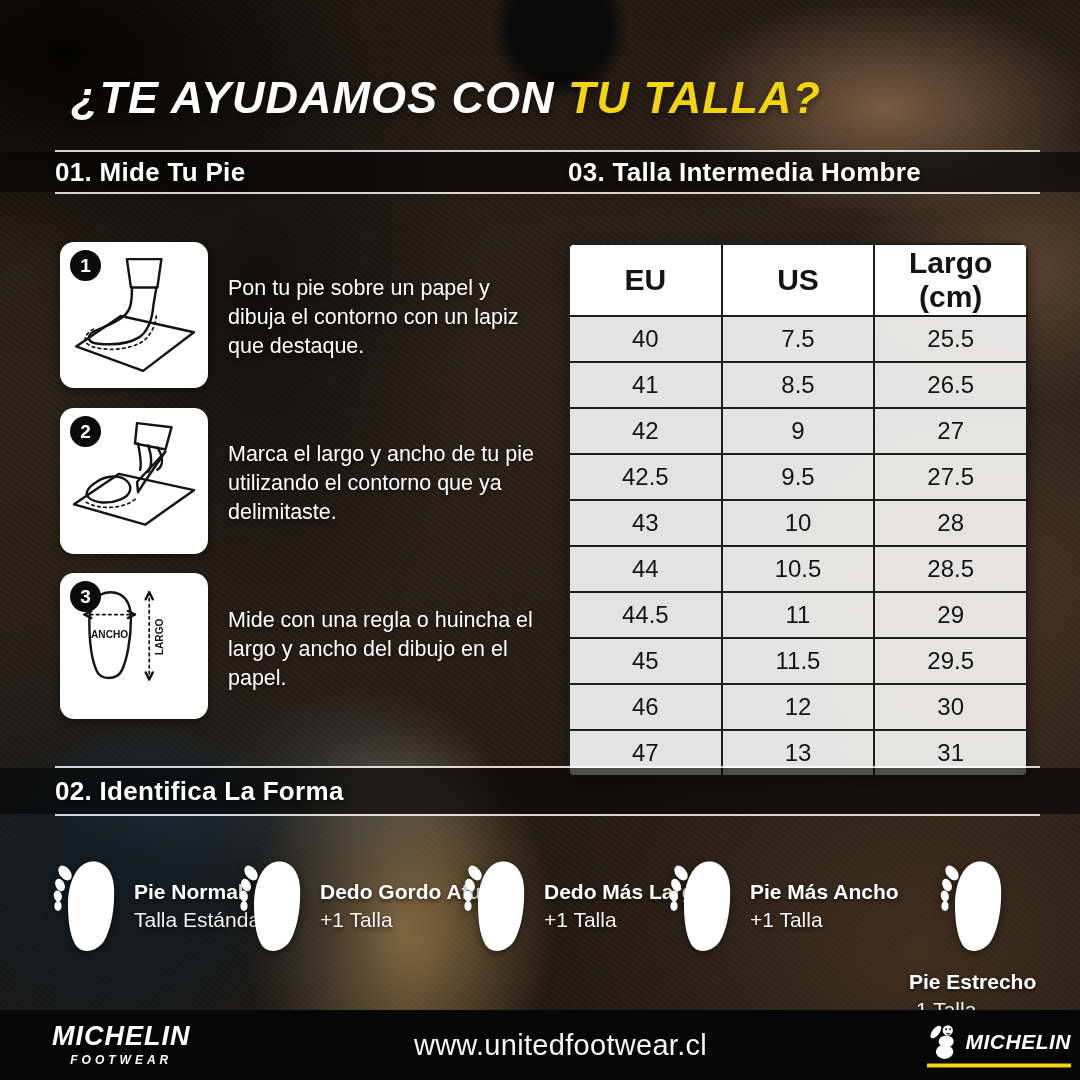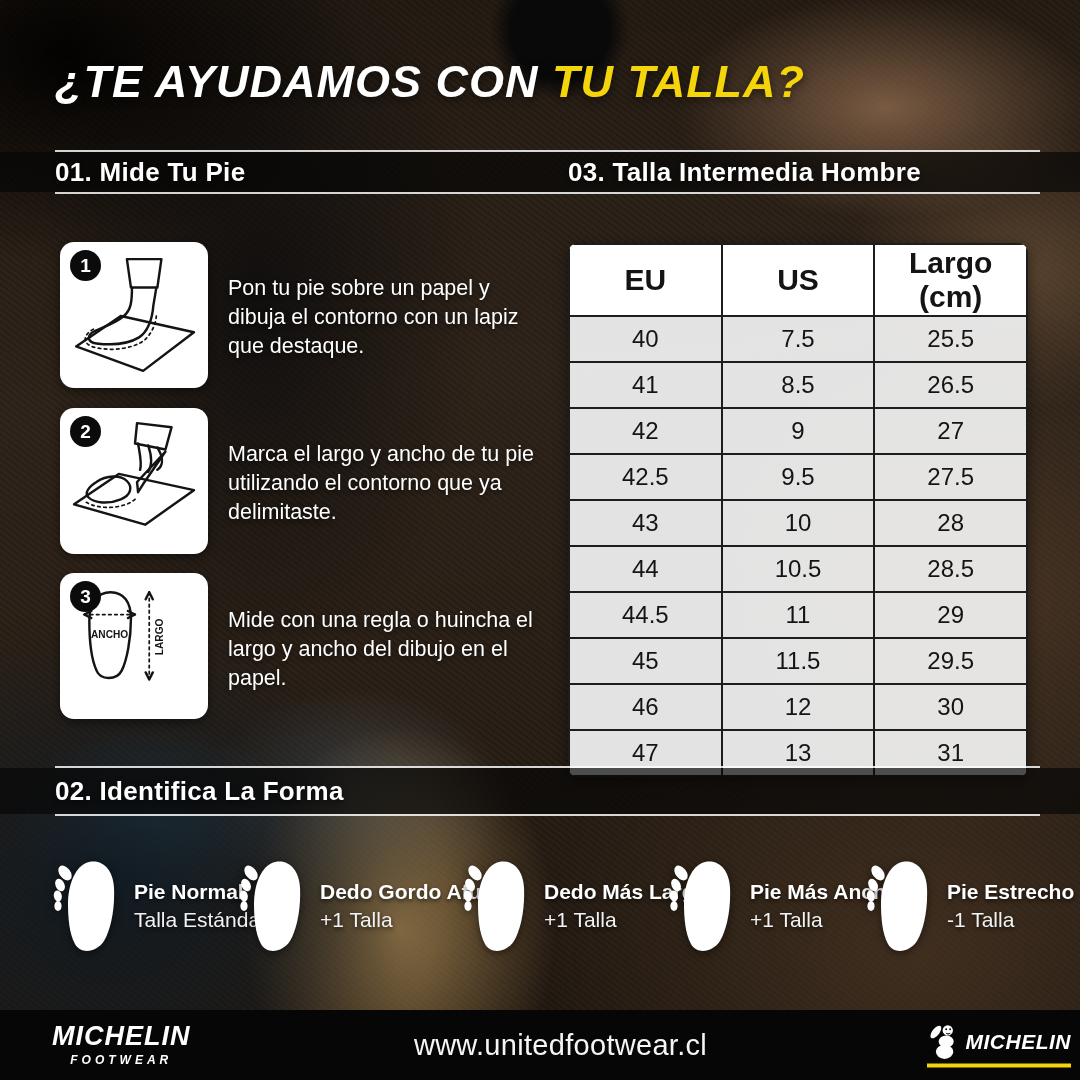--- a/index.html
+++ b/index.html
@@ -95,21 +95,21 @@
       <g id="foot-shape" fill="#ffffff">
         <path d="M38,6 C52,3 62,14 63,32 C64,52 60,73 53,85 C46,96 30,99 24,88 C18,77 17,61 17,47 C17,30 24,9 38,6 Z"></path>
         <ellipse cx="14" cy="17" rx="5.4" ry="8.4" transform="rotate(-38 14 17)"></ellipse>
         <ellipse cx="9" cy="29" rx="4.5" ry="6.6" transform="rotate(-24 9 29)"></ellipse>
         <ellipse cx="6.8" cy="40" rx="4" ry="5.6" transform="rotate(-12 6.8 40)"></ellipse>
         <ellipse cx="7" cy="50" rx="3.6" ry="5"></ellipse>
       </g>
     </defs>
   </svg>
 
-  <h1 class="title" style="margin:0;">
+  <h1 class="title" style="margin:16px;">
     <span>¿TE AYUDAMOS CON </span><span class="hl">TU TALLA?</span>
   </h1>
 
   <div class="band" id="band-measure">
     <h2 style="left:55px;">01. Mide Tu Pie</h2>
     <h2 style="left:568px;">03. Talla Intermedia Hombre</h2>
   </div>
 
   <div class="step-card" style="top:242px;">
     <div class="step-badge">1</div>
@@ -246,21 +246,21 @@
   </div>
   <div class="shape-item" style="left:666px;">
     <svg class="foot-icon" viewBox="0 0 70 100">
         <use href="#foot-shape"></use>
       </svg>
     <div class="shape-label">
       <div class="shape-name">Pie Más Ancho</div>
       <div class="shape-advice">+1 Talla</div>
     </div>
   </div>
-  <div class="shape-item" style="left:863px;">
+  <div class="shape-item" style="left:909px;flex-direction:column;">
     <svg class="foot-icon" viewBox="0 0 70 100">
         <use href="#foot-shape"></use>
       </svg>
     <div class="shape-label">
       <div class="shape-name">Pie Estrecho</div>
       <div class="shape-advice">-1 Talla</div>
     </div>
   </div>
 
   <div class="footer">

